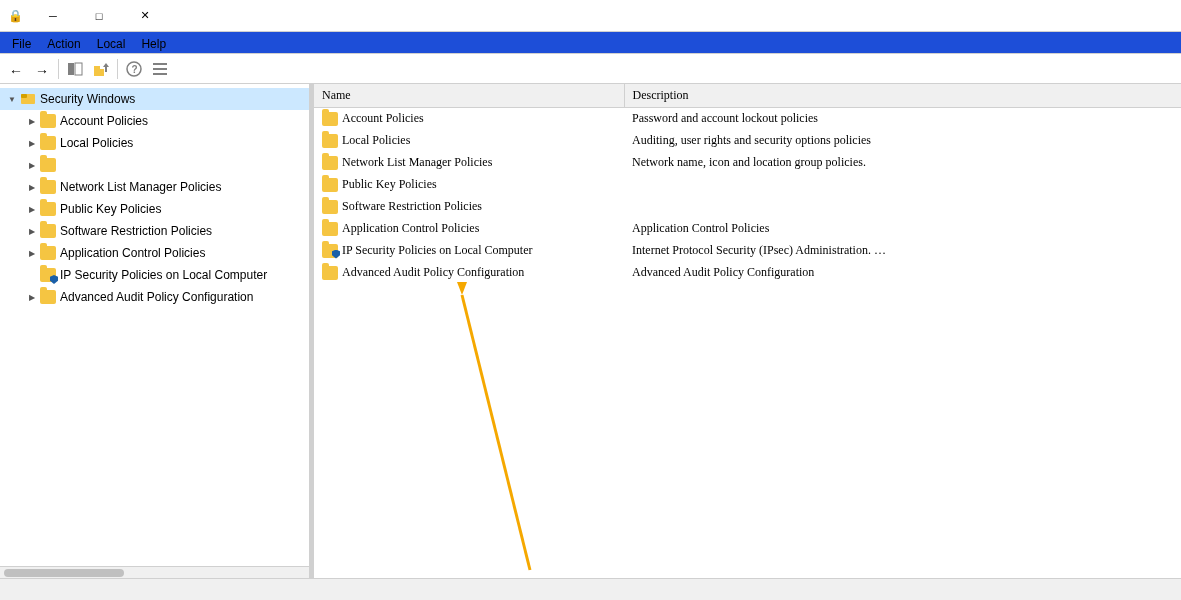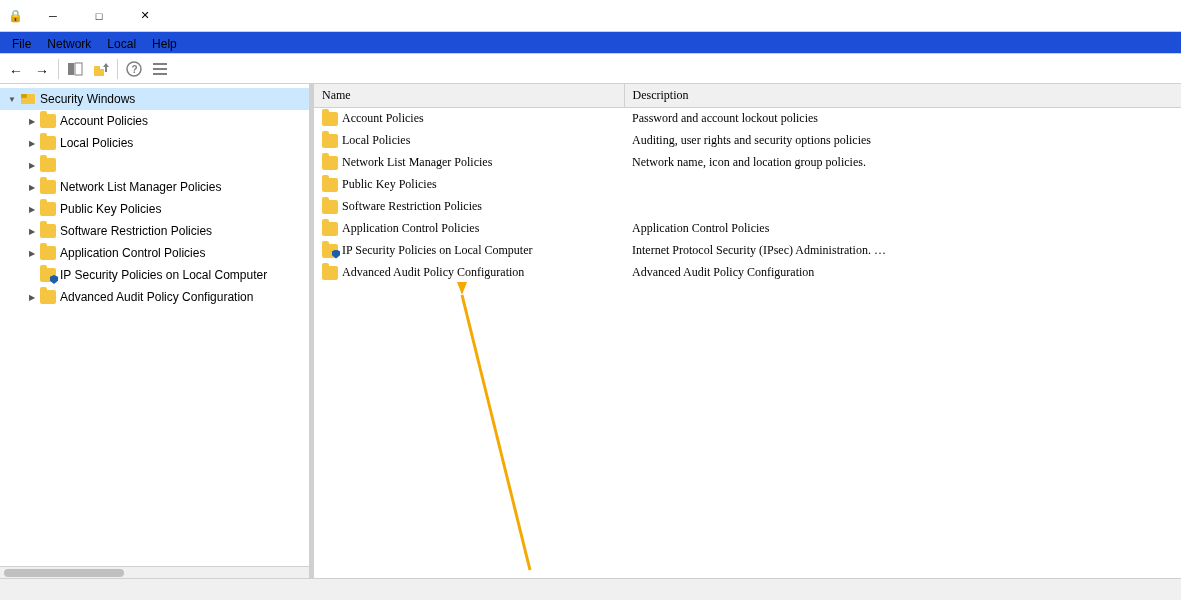--- a/index.html
+++ b/index.html
@@ -250,21 +250,21 @@
   <div class="title-bar-icon">🔒</div>
   <div class="title-bar-controls">
     <button class="title-bar-btn">─</button>
     <button class="title-bar-btn">□</button>
     <button class="title-bar-btn close">✕</button>
   </div>
 </div>
 
 <div class="menu-bar">
   <div class="menu-item">File</div>
-  <div class="menu-item">Network</div>
+  <div class="menu-item">Action</div>
   <div class="menu-item">Local</div>
   <div class="menu-item">Help</div>
 </div>
 
 <div class="toolbar">
   <button class="toolbar-btn" title="Back">←</button>
   <button class="toolbar-btn" title="Forward">→</button>
   <div class="toolbar-sep"></div>
   <button class="toolbar-btn" title="Show/Hide">
     <svg width="16" height="16" viewBox="0 0 16 16">

